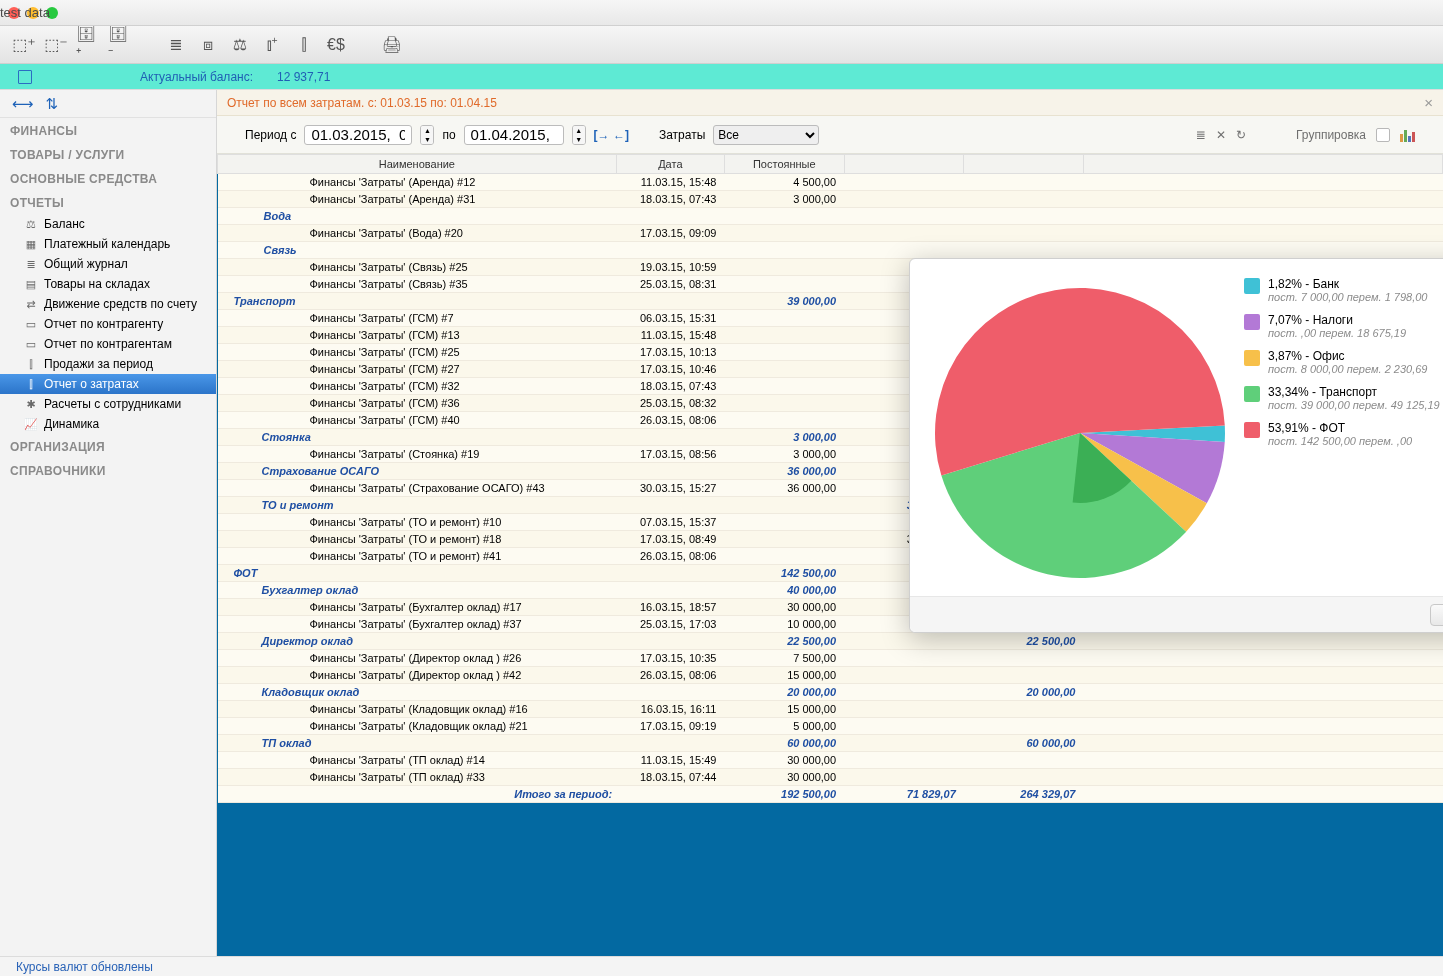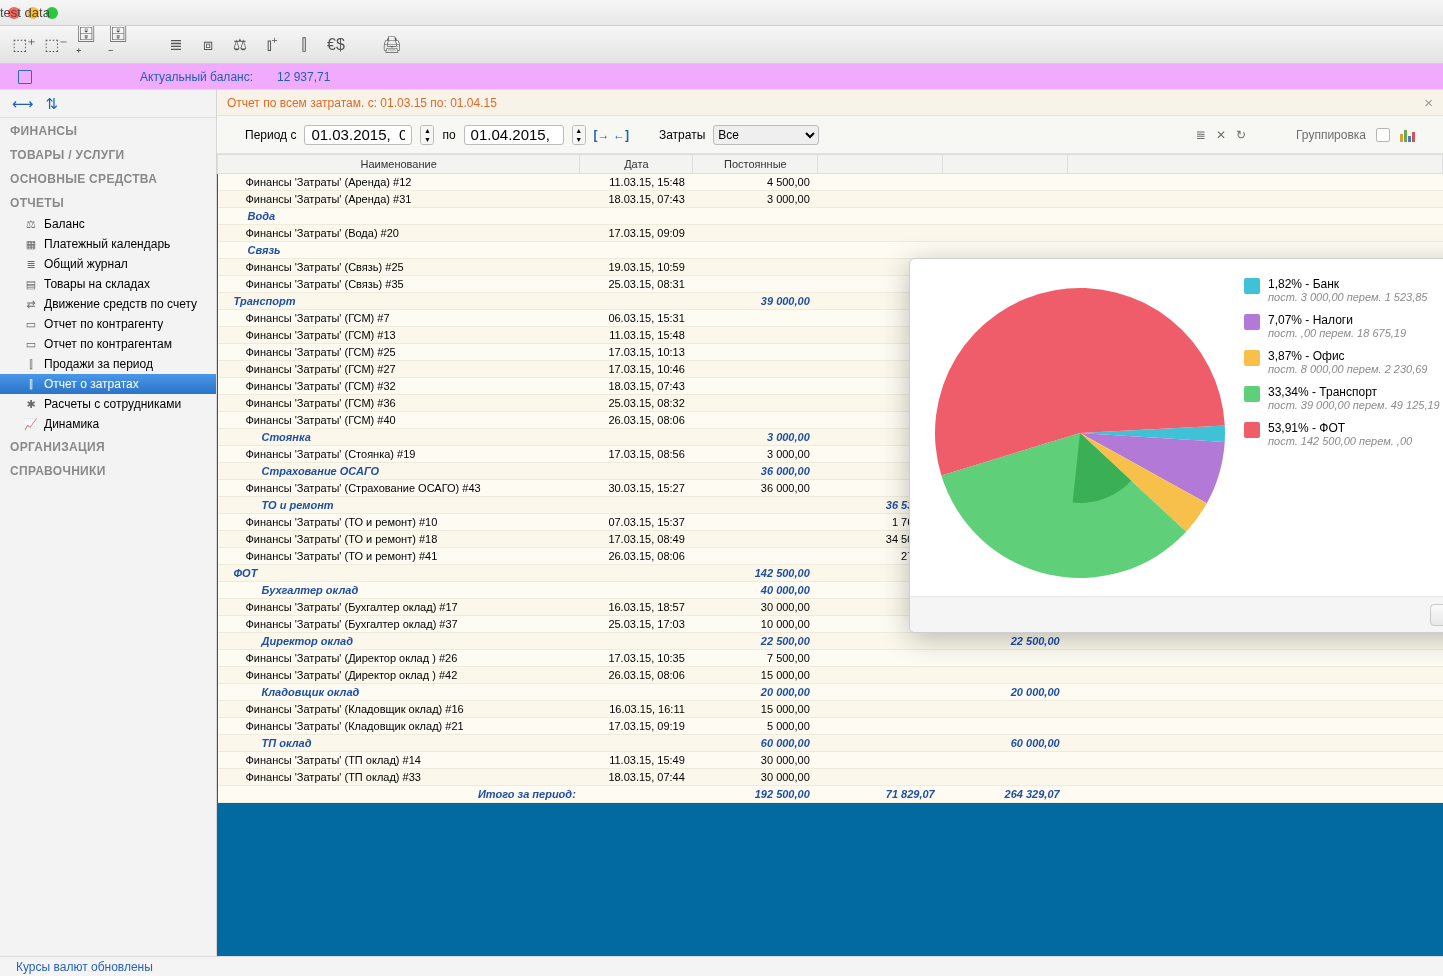--- a/index.html
+++ b/index.html
@@ -5,21 +5,21 @@
 *{box-sizing:border-box;margin:0;padding:0;font-family:-apple-system,"Helvetica Neue",Arial,sans-serif;font-size:12px}
 body{background:#ececec;width:1443px;height:976px;overflow:hidden;position:relative}
 .titlebar{height:26px;background:linear-gradient(#f6f6f6,#e8e8e8);border-bottom:1px solid #d0d0d0;display:flex;align-items:center;padding:0 8px;position:relative}
 .traffic{display:flex;gap:7px}
 .tl{width:12px;height:12px;border-radius:50%}
 .tl.r{background:#ff5f56}.tl.y{background:#ffbd2e}.tl.g{background:#27c93f}
 .titlebar .t{position:absolute;left:0;right:0;text-align:left;color:#4b4b4b;font-size:13px}
 .toolbar{height:38px;background:linear-gradient(#f6f6f6,#e3e3e3);border-bottom:1px solid #cfcfcf;display:flex;align-items:center;padding:0 12px;gap:8px}
 .tbtn{width:24px;height:24px;display:flex;align-items:center;justify-content:center;color:#555;cursor:pointer;font-size:16px}
 .tbsep{width:16px}
-.balancebar{height:26px;background:#f0abfc;border-bottom:1px solid #dcdcdc;display:flex;align-items:center;padding:0 18px;gap:24px;color:#205fb4;font-size:12px}
+.balancebar{height:26px;background:#5eead4;border-bottom:1px solid #dcdcdc;display:flex;align-items:center;padding:0 18px;gap:24px;color:#205fb4;font-size:12px}
 .balancebar .sq{width:14px;height:14px;border:1.5px solid #2b6cc2;border-radius:1px}
 .content{display:flex;height:calc(100% - 26px - 38px - 26px - 20px)}
 .sidebar{width:217px;background:#f3f3f3;border-right:1px solid #d6d6d6;overflow:auto}
 .sbtool{height:28px;display:flex;align-items:center;gap:12px;padding:0 12px;border-bottom:1px solid #e1e1e1}
 .sbtool span{color:#1e62b8;font-size:15px;cursor:pointer}
 .sbhead{padding:6px 10px 4px;color:#8a8a8a;font-size:12px;font-weight:600;letter-spacing:.3px;cursor:pointer}
 .sbitem{padding:3px 10px 3px 24px;display:flex;align-items:center;gap:6px;cursor:pointer}
 .sbitem .ic{width:14px;text-align:center;color:#6a6a6a;font-size:11px}
 .sbitem.active{background:linear-gradient(#4a97e8,#2b74c9);color:#fff}
 .sbitem.active .ic{color:#fff}
@@ -32,22 +32,22 @@
 .stepper span{flex:1;font-size:7px;display:flex;align-items:center;justify-content:center;background:#f6f6f6;cursor:pointer}
 .bracket{color:#1e62b8;cursor:pointer;font-weight:600}
 .filterbar select{border:1px solid #bcbcbc;border-radius:3px;height:20px;width:106px}
 .filterbar .ricons{margin-left:auto;display:flex;gap:10px;align-items:center;color:#6f6f6f}
 .filterbar .ricons span{cursor:pointer}
 .gridwrap{overflow:auto;height:calc(100% - 26px - 38px)}
 table.grid{width:100%;border-collapse:collapse}
 .grid th{background:#f3f3f0;border:1px solid #dedede;font-weight:400;color:#333;padding:3px 6px;font-size:11px;position:sticky;top:0}
 .grid td{border-bottom:1px solid #efeade;padding:2px 6px;background:#fdfbf2;font-size:11px;white-space:nowrap;height:17px}
 .grid tr:nth-child(even) td{background:#fbf8eb}
-.grid td.name{padding-left:28px}
-.grid td.grp{padding-left:30px;color:#1f4fa3;font-weight:700;font-style:italic}
+.grid td.name{padding-left:92px}
+.grid td.grp{padding-left:46px;color:#1f4fa3;font-weight:700;font-style:italic}
 .grid td.grp0{padding-left:16px;color:#1f4fa3;font-weight:700;font-style:italic}
 .grid td.sub{padding-left:44px;color:#1f4fa3;font-weight:700;font-style:italic}
 .grid td.num{text-align:right;padding-right:8px}
 .grid td.bnum{text-align:right;padding-right:8px;color:#1f4fa3;font-weight:700;font-style:italic}
 .grid td.total{text-align:right;color:#1f4fa3;font-weight:700;font-style:italic}
 .statusbar{height:20px;background:#f4f4f4;border-top:1px solid #dcdcdc;display:flex;align-items:center;padding:0 16px;color:#2a63b7;font-size:11px}
 .chartpop{position:absolute;left:692px;top:168px;width:620px;height:375px;background:#fff;border:1px solid #cfcfcf;border-radius:6px;box-shadow:0 6px 28px rgba(0,0,0,.25);display:flex;flex-direction:column}
 .chartbody{flex:1;display:flex;padding:14px 10px 4px}
 .piewrap{width:320px;display:flex;align-items:center;justify-content:center}
 .legend{flex:1;padding:4px 4px 0 4px}
@@ -517,21 +517,21 @@
               <path d="M0,0 L100.84190984313682,104.1916945787363 A145,145 0 0 1 -140.66835649106534,35.17688846533407 Z" fill="#5fcf7a"></path>
               <path d="M0,0 L-140.66835649106534,35.17688846533407 A145,145 0 1 1 144.99997137814816,0.09110618095941309 Z" fill="#ef5d6a"></path>
               <path d="M0,0 L48.68230130358329,50.29943876214856 A70,70 0 0 1 -11.014229335432725,69.12804606052809 Z" fill="#3baf55"></path>
             </svg>
         </div>
         <div class="legend" id="legend">
             <div class="lg">
               <div class="sw" style="background:#3fc1d6"></div>
               <div class="txt">
                 <div>1,82% - Банк</div>
-                <div class="sub">пост. 3 000,00  перем. 1 523,85</div>
+                <div class="sub">пост. 7 000,00  перем. 1 798,00</div>
               </div>
             </div>
             <div class="lg">
               <div class="sw" style="background:#b379d6"></div>
               <div class="txt">
                 <div>7,07% - Налоги</div>
                 <div class="sub">пост. ,00  перем. 18 675,19</div>
               </div>
             </div>
             <div class="lg">

